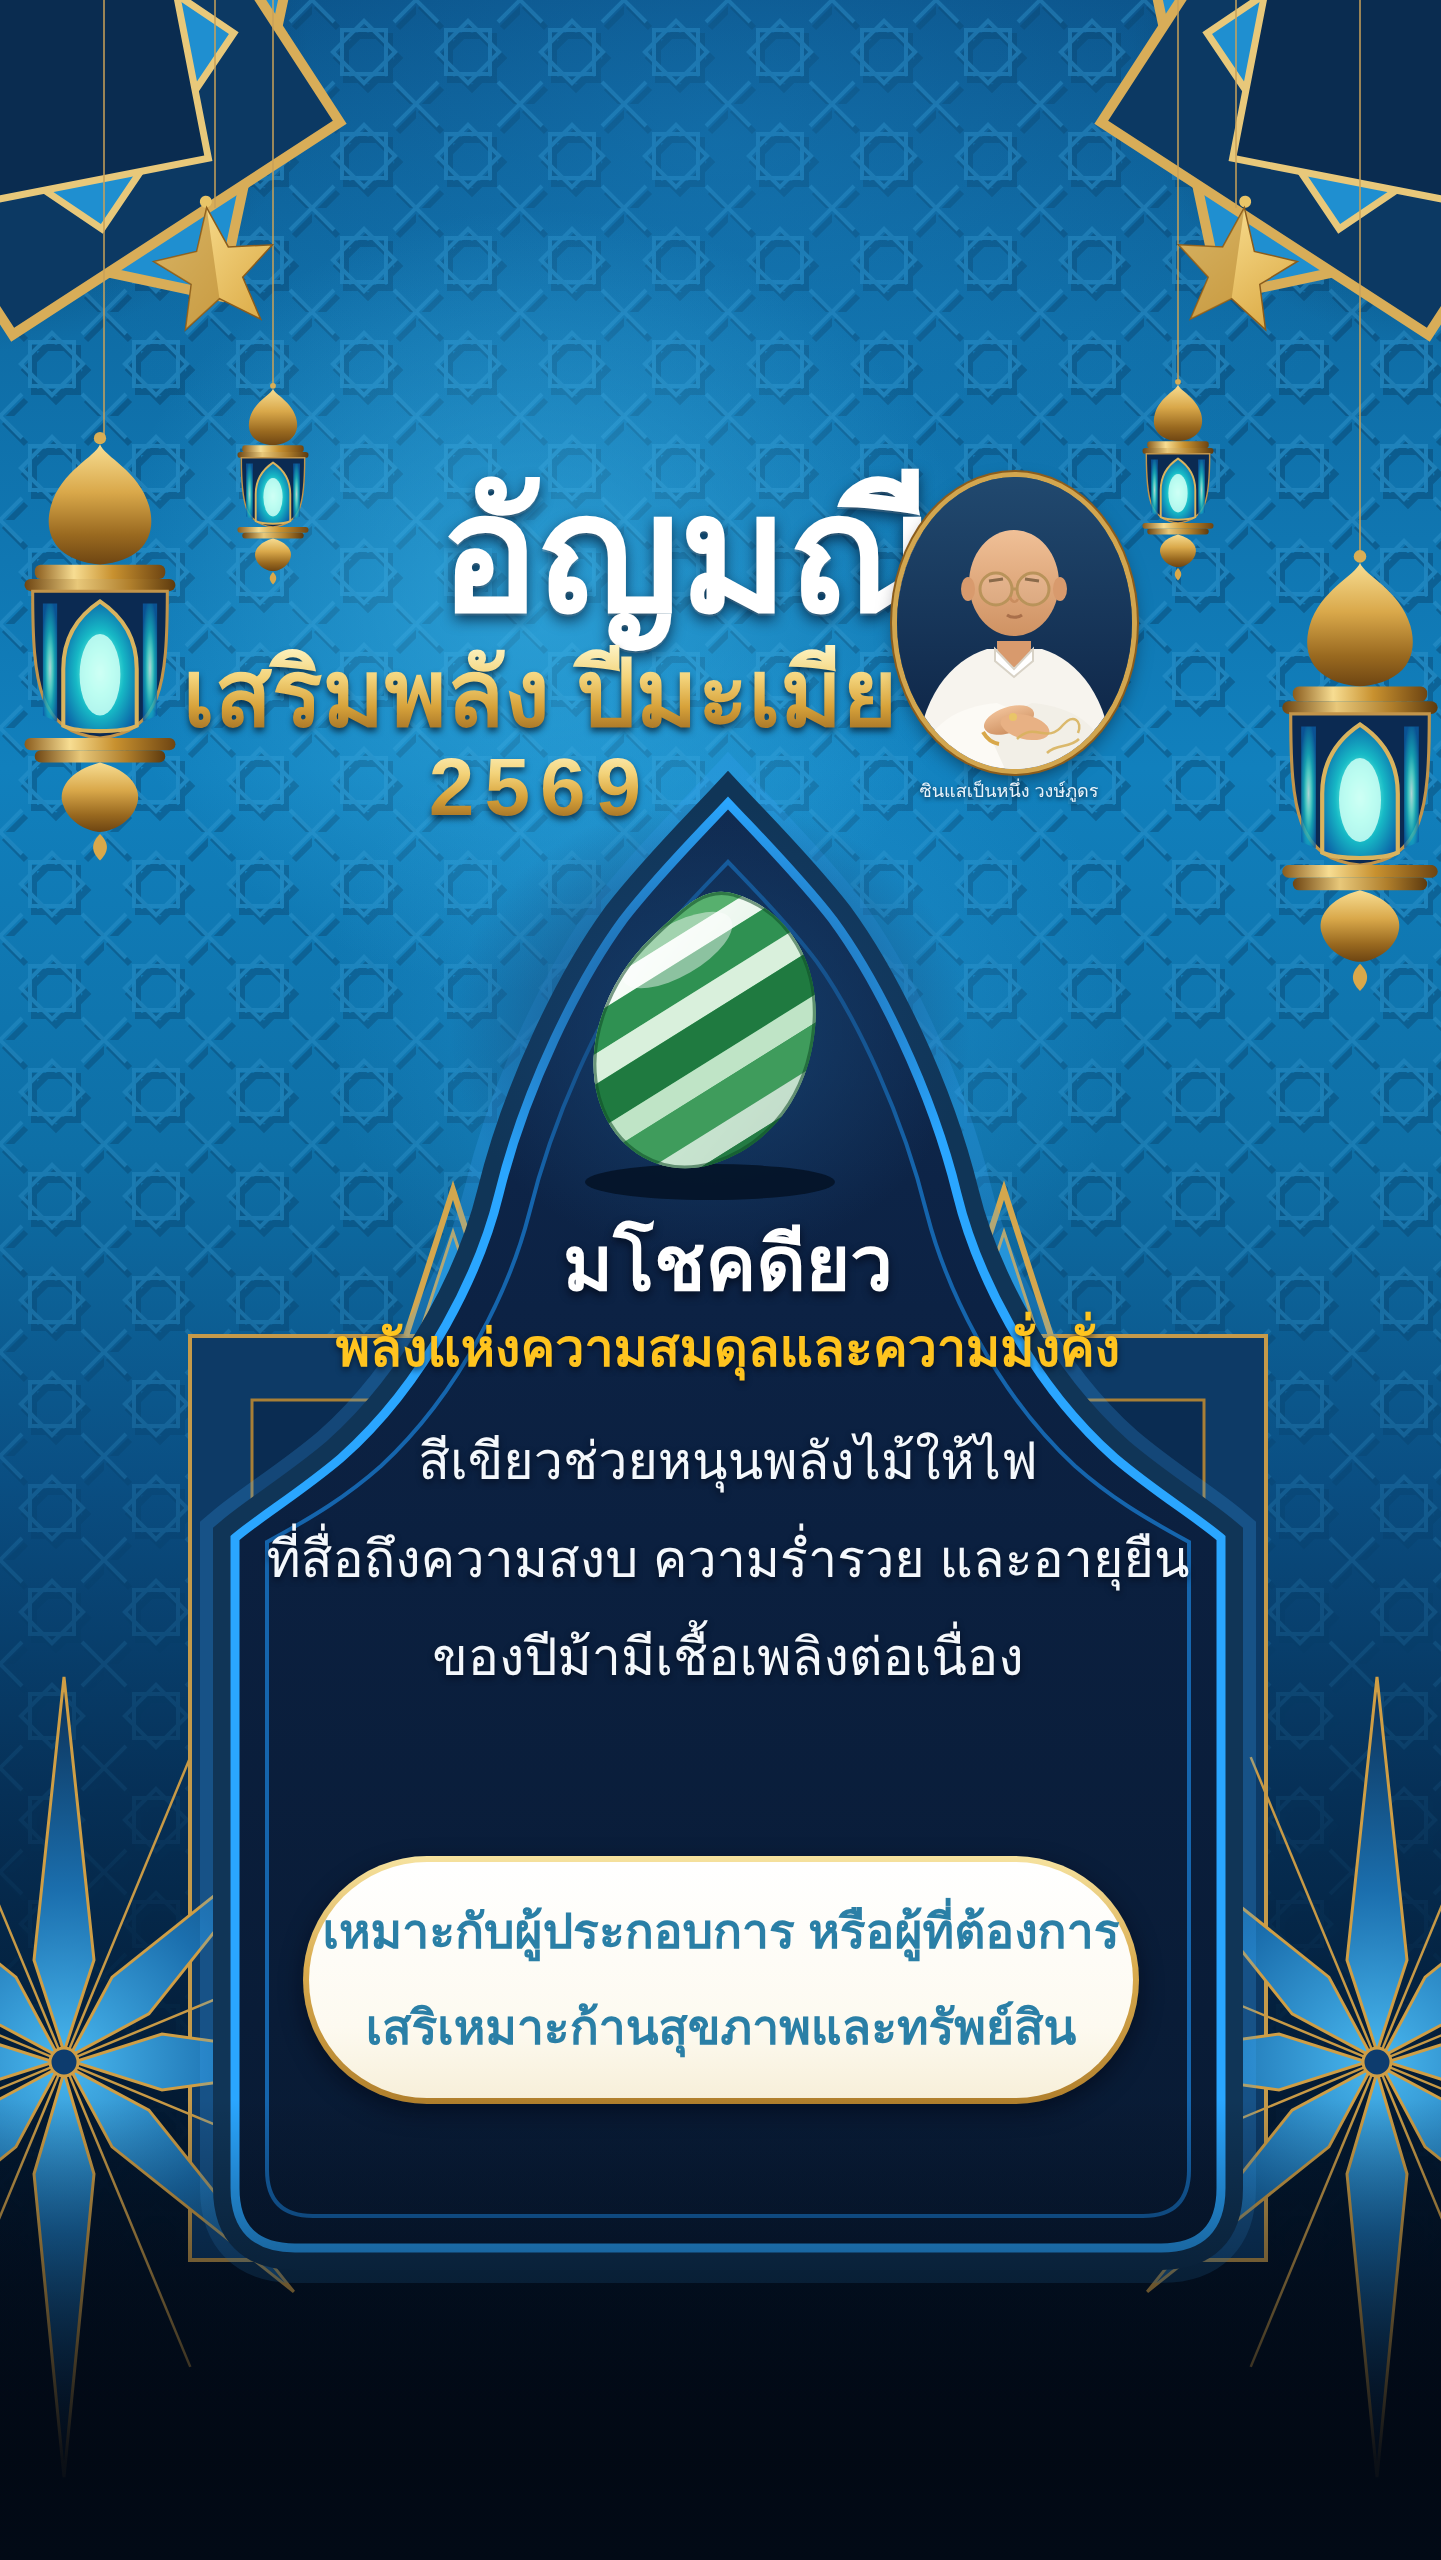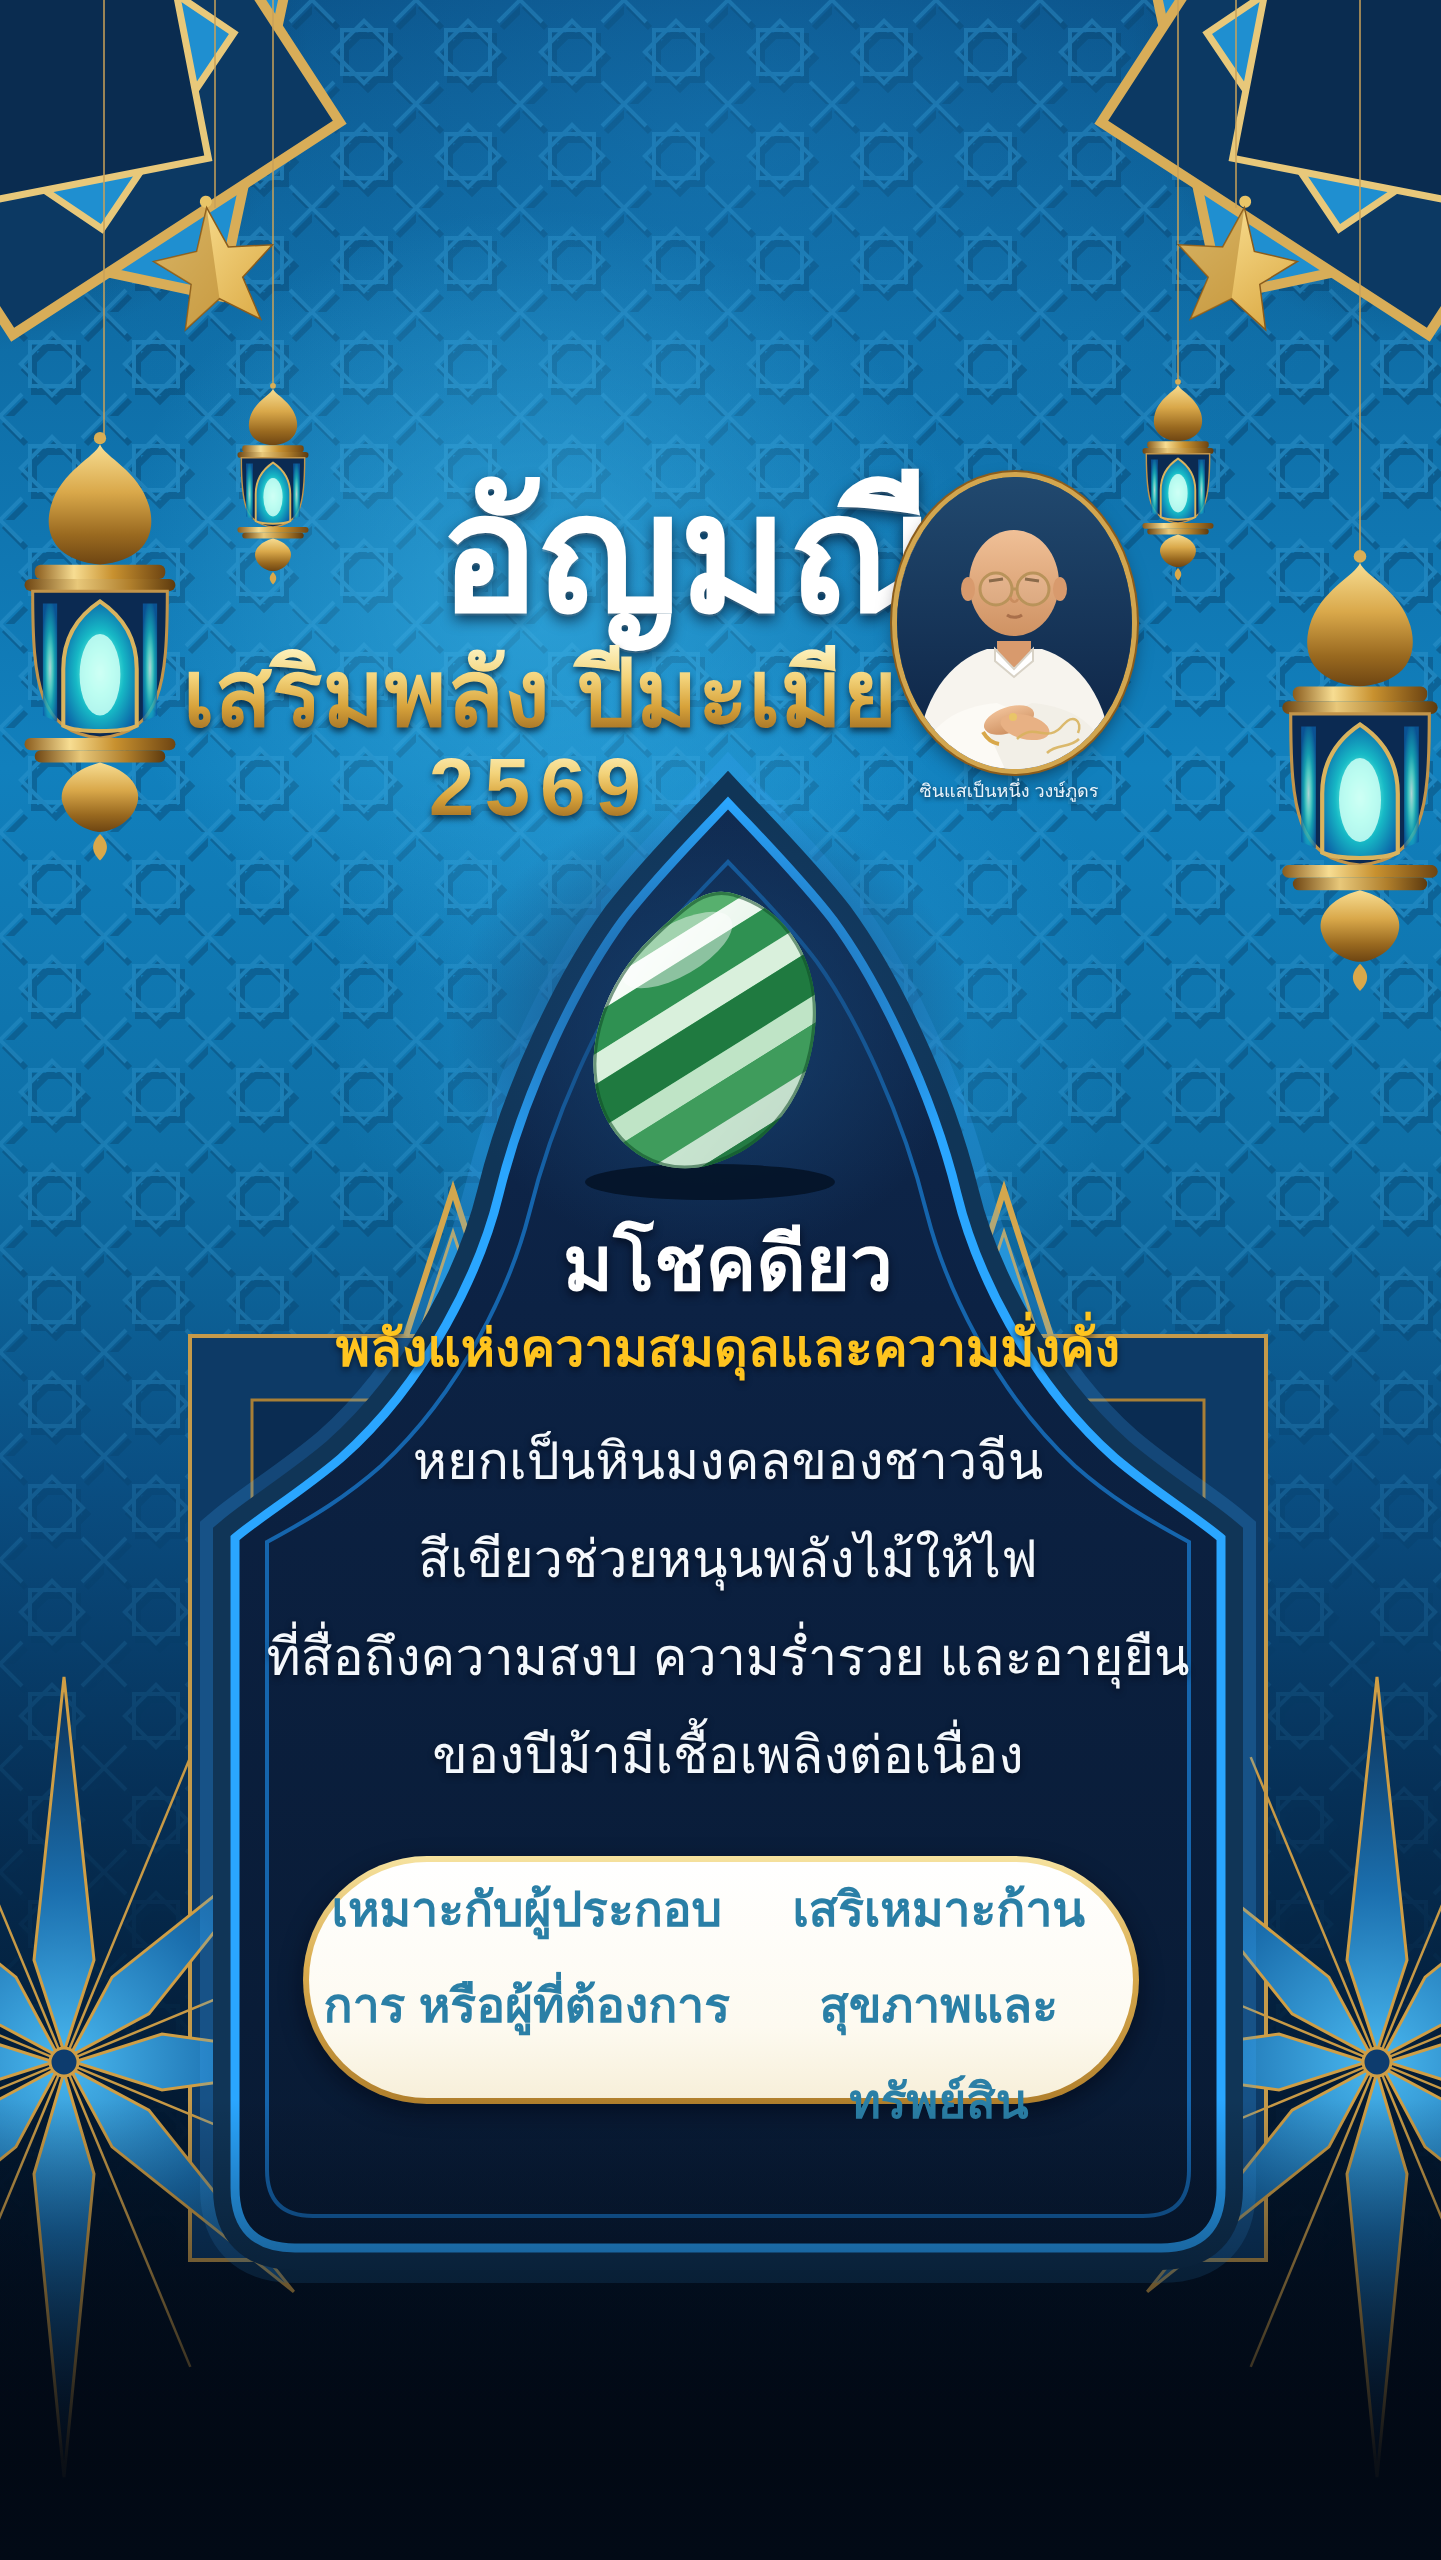--- a/index.html
+++ b/index.html
@@ -37,21 +37,21 @@
     text-shadow:0 4px 8px rgba(0,6,18,.7);line-height:1.2;}
   .tagline{left:233px;top:1316px;width:990px;text-align:center;font-size:52px;font-weight:700;color:#ffc41f;
     text-shadow:0 3px 6px rgba(0,6,18,.6);line-height:1.25;}
   .body-lines{left:233px;top:1412px;width:990px;text-align:center;font-size:52px;font-weight:500;color:#f4f8fc;
     line-height:98px;text-shadow:0 3px 6px rgba(0,6,18,.6);}
   
   .pill-wrap{left:303px;top:1856px;width:836px;height:248px;border-radius:130px;
     background:linear-gradient(180deg,#f6e3a0 0%,#d9ab4e 45%,#b07f2c 100%);
     box-shadow:0 8px 22px rgba(0,6,18,.55);padding:6px;box-sizing:border-box;}
   .pill{width:100%;height:100%;border-radius:124px;background:linear-gradient(180deg,#ffffff 0%,#fdfaf0 70%,#f7efd9 100%);
-    display:flex;flex-direction:row;justify-content:center;text-align:center;}
+    display:flex;flex-direction:column;justify-content:center;text-align:center;}
   .pill div{font-size:48px;font-weight:700;color:#2a7fa6;line-height:96px;}
   
   .photo{left:897px;top:477px;width:235px;height:292px;border-radius:50%;overflow:hidden;
     box-shadow:0 0 0 5px #d2a64f, 0 0 0 7px #8a5c1d, 0 8px 20px rgba(0,6,18,.6);}
   .photo svg{display:block;}
   svg{overflow:visible;}
 </style>
 </head>
 <body>
 
@@ -327,21 +327,20 @@
       <path d="M86,255 C90,262 96,266 102,267" stroke="#d9a84a" stroke-width="4" fill="none"></path>
 
       <path d="M120,262 C138,244 150,268 166,248 C176,236 186,244 181,256 M150,276 C160,266 172,272 182,262" stroke="#d8b35e" stroke-width="2.5" fill="none" opacity="0.9"></path>
     </svg>
   </div>
   <div class="abs caption">ซินแสเป็นหนึ่ง วงษ์ภูดร</div>
 
   <div class="abs stone-name">มโชคดียว</div>
   <div class="abs tagline">พลังแห่งความสมดุลและความมั่งคั่ง</div>
   <div class="abs body-lines">
-    <div>หยกเป็นหินมงคลของชาวจีน</div>
     <div>สีเขียวช่วยหนุนพลังไม้ให้ไฟ</div>
     <div>ที่สื่อถึงความสงบ ความร่ำรวย และอายุยืน</div>
     <div>ของปีม้ามีเชื้อเพลิงต่อเนื่อง</div>
   </div>
 
   <div class="abs pill-wrap">
     <div class="pill">
       <div>เหมาะกับผู้ประกอบการ หรือผู้ที่ต้องการ</div>
       <div>เสริเหมาะก้านสุขภาพและทรัพย์สิน</div>
     </div>

